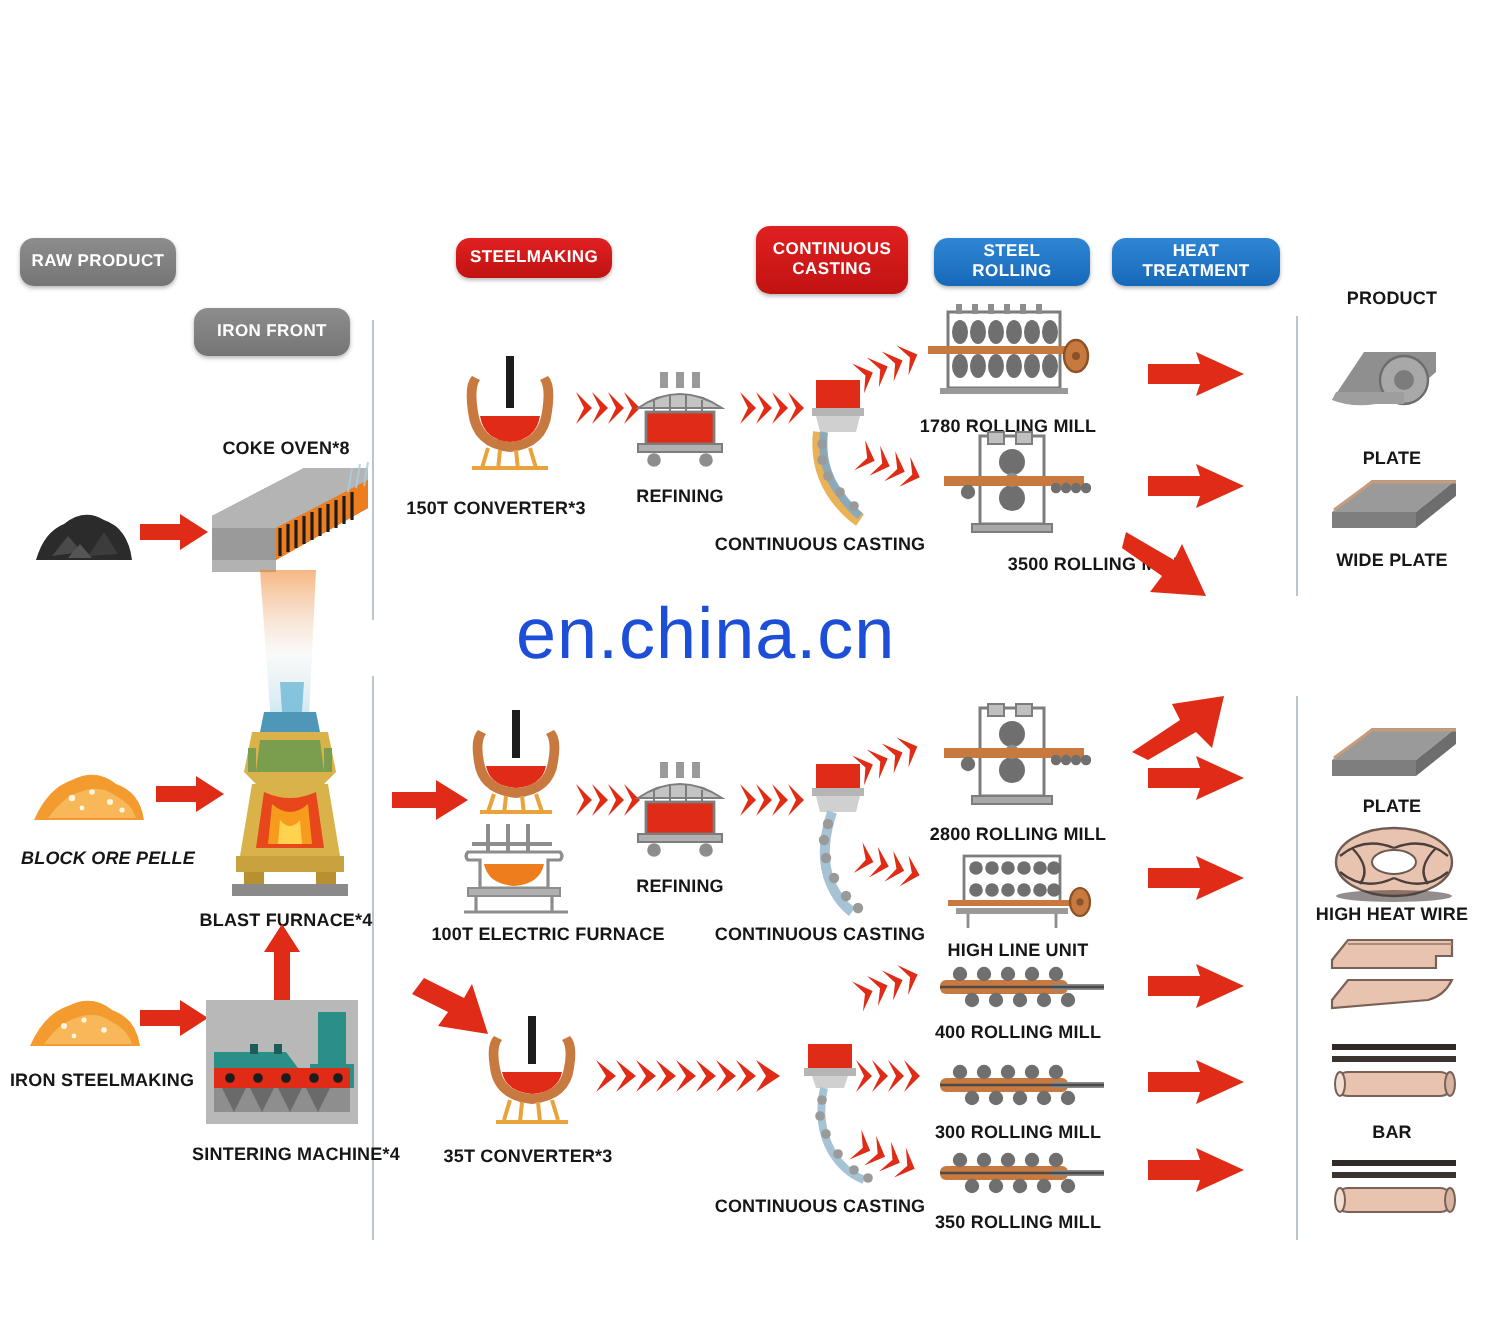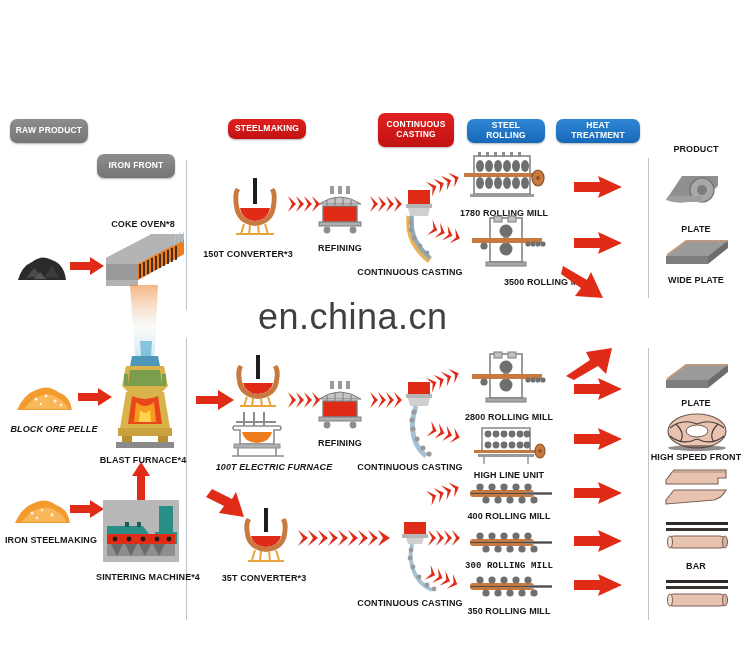--- a/index.html
+++ b/index.html
@@ -50,21 +50,21 @@
   
   .lbl {
     position: absolute; color: #161616;
     font-size: 9px; font-weight: bold; white-space: nowrap; letter-spacing: .1px;
   }
   .lbl.c { transform: translateX(-50%); }
 
   
   .watermark {
     position: absolute; left: 258px; top: 296px;
-    font-size: 36px; color: #404040; font-weight: normal;
+    font-size: 36px; color: #1d4ed8; font-weight: normal;
     letter-spacing: .5px; white-space: nowrap;
     font-family: "Liberation Sans", sans-serif;
   }
 
   
   .ico { position: absolute; }
   .ico svg { display: block; width: 100%; height: 100%; overflow: visible; }
 </style>
 </head>
 <body>
@@ -92,34 +92,34 @@
       <div class="lbl c" style="left: 143px; top: 219px;">COKE OVEN*8</div>
       <div class="lbl c" style="left: 54px; top: 424px; font-style: italic;">BLOCK ORE PELLE</div>
       <div class="lbl c" style="left: 143px; top: 455px;">BLAST FURNACE*4</div>
       <div class="lbl c" style="left: 51px; top: 535px;">IRON STEELMAKING</div>
       <div class="lbl c" style="left: 148px; top: 572px;">SINTERING MACHINE*4</div>
       <div class="lbl c" style="left: 248px; top: 249px; text-align: center;">150T CONVERTER*3</div>
       <div class="lbl c" style="left: 340px; top: 243px;">REFINING</div>
       <div class="lbl c" style="left: 410px; top: 267px;">CONTINUOUS CASTING</div>
       <div class="lbl c" style="left: 504px; top: 208px;">1780 ROLLING MILL</div>
       <div class="lbl c" style="left: 504px; top: 277px; margin-left: 44px;">3500 ROLLING MILL</div>
-      <div class="lbl c" style="left: 274px; top: 462px; font-style: italic;">100T  ELECTRIC FURNACE</div>
+      <div class="lbl c" style="left: 274px; top: 462px;">100T  ELECTRIC FURNACE</div>
       <div class="lbl c" style="left: 340px; top: 438px;">REFINING</div>
       <div class="lbl c" style="left: 410px; top: 462px;">CONTINUOUS CASTING</div>
       <div class="lbl c" style="left: 509px; top: 412px;">2800 ROLLING MILL</div>
       <div class="lbl c" style="left: 509px; top: 470px;">HIGH LINE UNIT</div>
       <div class="lbl c" style="left: 264px; top: 573px;">35T CONVERTER*3</div>
       <div class="lbl c" style="left: 410px; top: 598px;">CONTINUOUS CASTING</div>
       <div class="lbl c" style="left: 509px; top: 511px;">400 ROLLING MILL</div>
-      <div class="lbl c" style="left: 509px; top: 561px; font-family: Liberation Mono, monospace;">300 ROLLING MILL</div>
+      <div class="lbl c" style="left: 509px; top: 561px;">300 ROLLING MILL</div>
       <div class="lbl c" style="left: 509px; top: 606px;">350 ROLLING MILL</div>
       <div class="lbl c" style="left: 696px; top: 224px;">PLATE</div>
       <div class="lbl c" style="left: 696px; top: 275px;">WIDE PLATE</div>
       <div class="lbl c" style="left: 696px; top: 398px;">PLATE</div>
-      <div class="lbl c" style="left: 696px; top: 452px;">HIGH SPEED FRONT</div>
+      <div class="lbl c" style="left: 696px; top: 452px;">HIGH HEAT WIRE</div>
       <div class="lbl c" style="left: 696px; top: 561px;">BAR</div>
     </div>
 
   <div class="ico" style="left:14px; top:252px; width:56px; height:30px;">
     <svg viewBox="0 0 56 30">
       <path d="M4 28 Q8 14 18 10 Q28 2 38 8 Q50 12 52 28 Z" fill="#2b2b2b"></path>
       <path d="M12 26 L20 16 L27 24 Z" fill="#4a4a4a"></path>
       <path d="M30 26 L38 14 L45 25 Z" fill="#3c3c3c"></path>
       <path d="M20 27 L26 20 L32 27 Z" fill="#555"></path>
     </svg>

